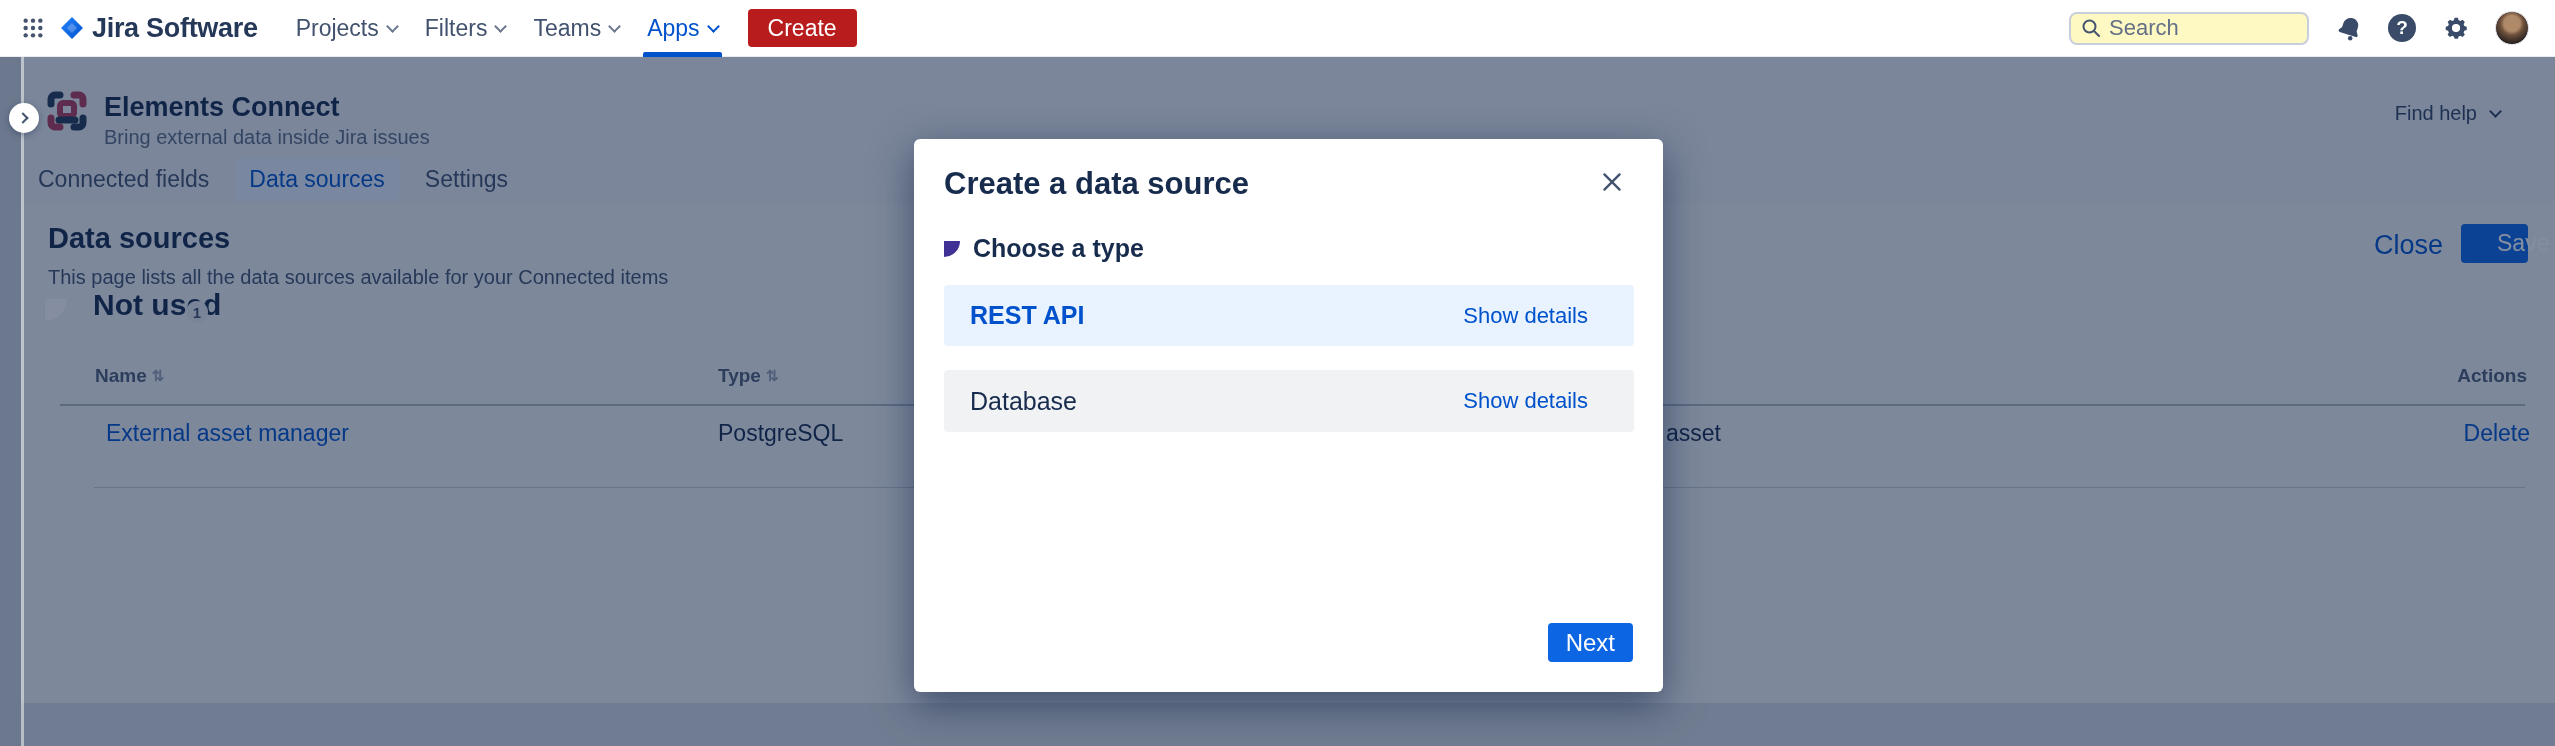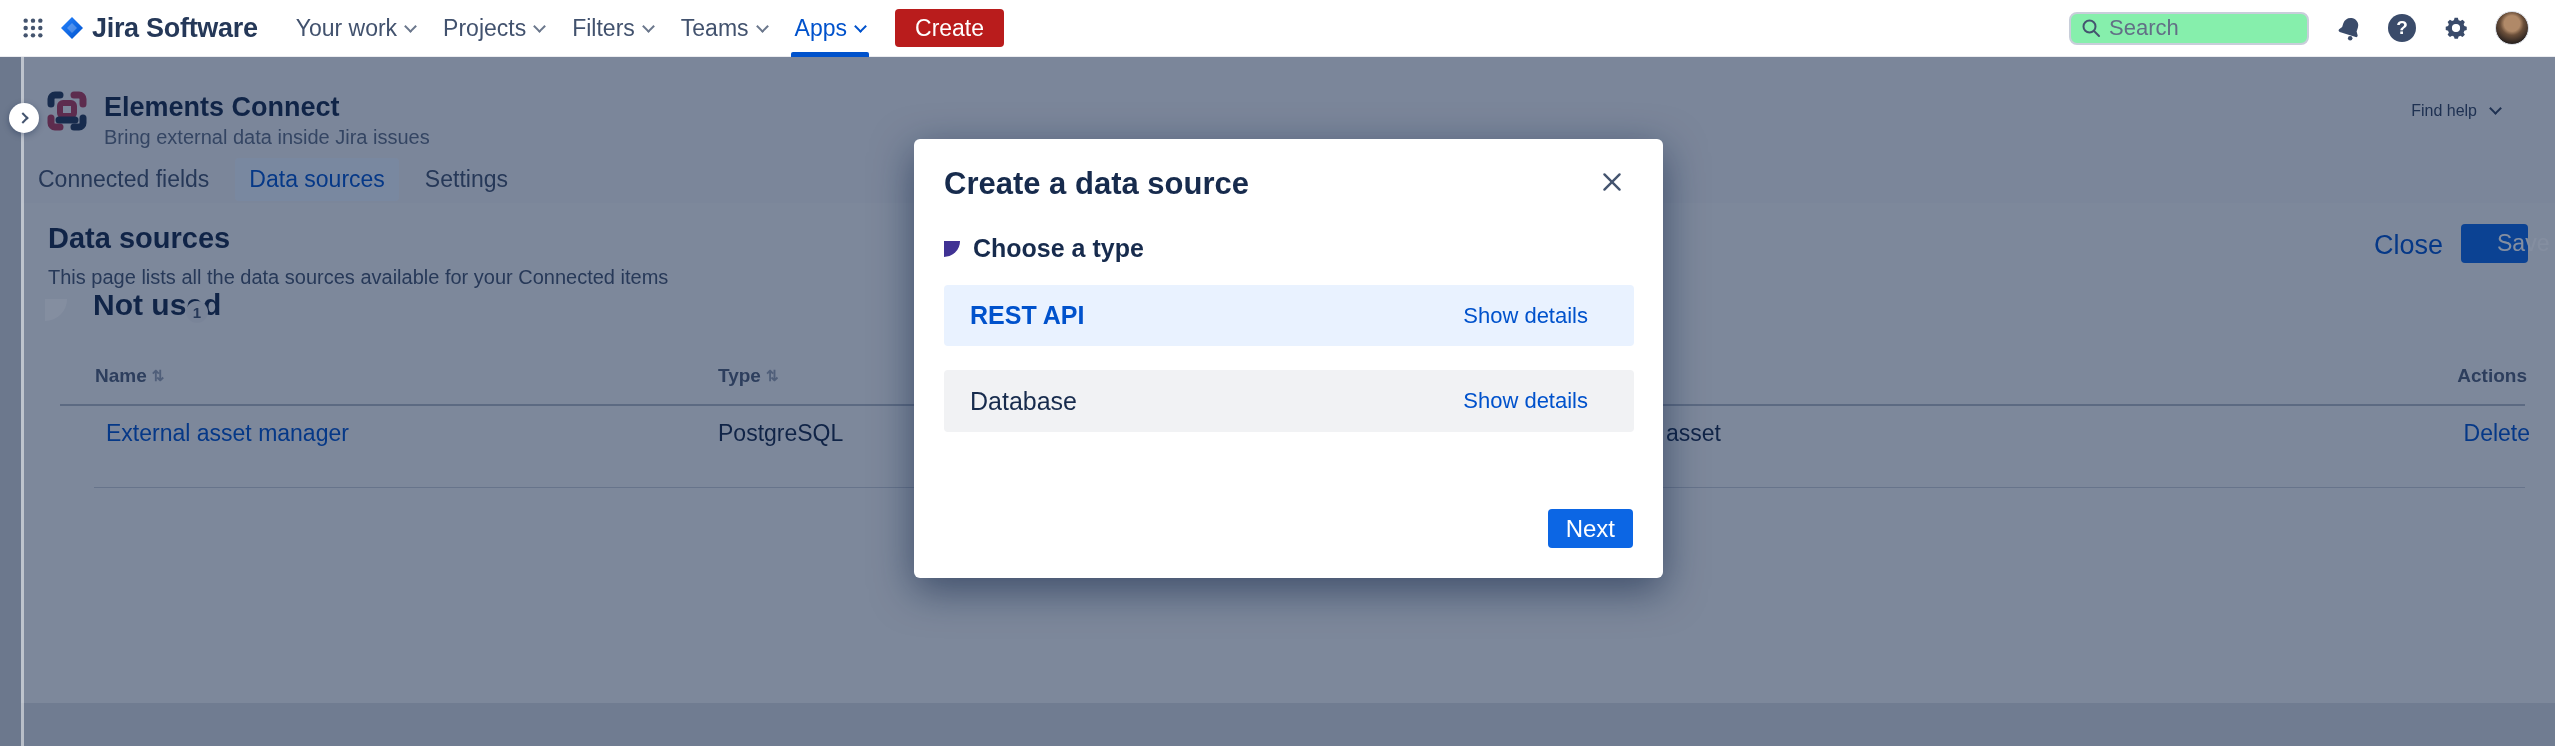--- a/index.html
+++ b/index.html
@@ -20,21 +20,21 @@
   .nav-item .caret { color:#6B778C; margin-top:-4px; }
   .nav-item.active { color:#0052CC; }
   .nav-item.active .caret { color:#0052CC; }
   .nav-item.active::after { content:""; position:absolute; left:10px; right:10px; bottom:0;
               height:5px; background:#0052CC; border-radius:2px 2px 0 0; }
   .caret { width:9px; height:9px; border-right:2.5px solid currentColor; border-bottom:2.5px solid currentColor;
            transform:rotate(45deg); display:inline-block; }
   .create-btn { margin-left:16px; height:38px; padding:0 20px; background:#b91c1c; color:#FFFFFF;
                 font-size:23px; font-weight:500; border:none; border-radius:4px; display:flex; align-items:center; cursor:pointer; }
   .nav-right { margin-left:auto; display:flex; align-items:center; margin-right:26px; gap:24px; }
-  .search-box { width:240px; height:33px; border:2px solid #C8CEDA; border-radius:8px; background:#86efac;
+  .search-box { width:240px; height:33px; border:2px solid #C8CEDA; border-radius:8px; background:#fef9c3;
                 display:flex; align-items:center; padding:0 10px; gap:8px; }
   .search-box input { border:none; outline:none; width:170px; font-size:22px; color:#172B4D;
                       font-family:"Liberation Sans",sans-serif; background:transparent; }
   .search-box input::placeholder { color:#626F86; }
   .nav-icon { width:30px; height:30px; display:flex; align-items:center; justify-content:center; cursor:pointer; }
   .help-circle { width:28px; height:28px; border-radius:50%; background:#3A4B6A; color:#fff;
                  font-size:19px; font-weight:700; display:flex; align-items:center; justify-content:center; }
   .avatar { width:34px; height:34px; border-radius:50%;
             background:radial-gradient(circle at 50% 36%, #B08968 0 30%, #6B4F3A 45%, #2B2320 75%, #171310 100%);
             border:1px solid #D9DEE6; cursor:pointer; }
@@ -42,21 +42,21 @@
   
   .band-header { position:absolute; top:57px; left:0; width:2555px; height:146px; background:#EDEFF2; }
   .band-content { position:absolute; top:203px; left:0; width:2555px; height:500px; background:#F1F2F5; }
   .band-footer { position:absolute; top:703px; left:0; width:2555px; height:43px; background:#D7DAE0; }
   .left-strip { position:absolute; top:57px; left:0; width:21px; height:689px; background:#CED2D9; }
 
   .ec-logo { position:absolute; left:46px; top:90px; width:42px; height:42px; }
   .app-title { position:absolute; left:104px; top:92px; font-size:27px; font-weight:700; color:#172B4D; }
   .app-subtitle { position:absolute; left:104px; top:126px; font-size:20px; color:#5E6C84; }
   .find-help { position:absolute; right:55px; top:102px; display:flex; align-items:center; gap:14px;
-               font-size:16px; font-weight:500; color:#344563; cursor:pointer; }
+               font-size:20px; font-weight:500; color:#344563; cursor:pointer; }
   .find-help .caret { margin-top:-5px; color:#344563; }
 
   .tab-bar { position:absolute; left:36px; top:158px; display:flex; align-items:center; gap:24px; }
   .tab { font-size:23px; font-weight:500; color:#42526E; padding:8px 2px; cursor:pointer; }
   .tab.active { background:#E9F2FF; color:#0052CC; border-radius:4px; padding:8px 14px; }
 
   .page-title { position:absolute; left:48px; top:222px; font-size:29px; font-weight:700; color:#172B4D; }
   .page-desc { position:absolute; left:48px; top:266px; font-size:20px; color:#44546F; }
   .close-link { position:absolute; right:112px; top:230px; font-size:27px; font-weight:500; color:#0052CC; cursor:pointer; }
   .save-btn { position:absolute; right:27px; top:224px; width:67px; height:39px; background:#0C66E4; color:#fff;
@@ -79,21 +79,21 @@
   
   .blanket { position:absolute; top:57px; left:0; width:2555px; height:689px; background:rgba(9,30,66,0.5); z-index:10; }
   .side-divider { position:absolute; left:21px; top:57px; width:3px; height:689px; background:rgba(255,255,255,0.5); z-index:15; }
   .expand-btn { position:absolute; left:9px; top:103px; width:30px; height:30px; border-radius:50%; background:#FFFFFF;
                 border:none; box-shadow:0 2px 6px rgba(9,30,66,0.35); z-index:20; cursor:pointer;
                 display:flex; align-items:center; justify-content:center; }
   .expand-btn .chev { width:8px; height:8px; border-right:2.5px solid #44546F; border-bottom:2.5px solid #44546F;
                 transform:rotate(-45deg); margin-left:-3px; }
 
   
-  .modal { position:absolute; left:914px; top:139px; width:749px; height:439px; background:#FFFFFF;
+  .modal { position:absolute; left:914px; top:139px; width:749px; height:553px; background:#FFFFFF;
            border-radius:6px; box-shadow:0 12px 40px rgba(9,30,66,0.55); z-index:30; }
   .modal-title { position:absolute; left:30px; top:27px; font-size:31px; font-weight:600; color:#172B4D; }
   .modal-close { position:absolute; right:34px; top:26px; width:34px; height:34px; background:none; border:none;
                  cursor:pointer; display:flex; align-items:center; justify-content:center; }
   .step-row { position:absolute; left:30px; top:95px; display:flex; align-items:center; gap:13px; }
   .step-bullet { width:16px; height:16px; background:#403294; border-radius:0 0 100% 0; flex:none; }
   .step-label { font-size:25px; font-weight:600; color:#172B4D; }
   .opt { position:absolute; left:30px; width:690px; border-radius:4px; display:flex; align-items:center;
          justify-content:space-between; padding:0 46px 0 26px; cursor:pointer; }
   .opt1 { top:146px; height:61px; background:#E9F2FF; }
@@ -131,24 +131,20 @@
               <stop offset="1" stop-color="#0052CC"></stop>
         </linearGradient>
           </defs>
         <path d="M12 1 L23 12 L12 23 L1 12 Z" fill="url(#jg)"></path>
         <path d="M12 7 L17 12 L12 17 L7 12 Z" fill="#FFFFFF" opacity="0.25"></path>
       </svg>
       <span class="brand-text">Jira Software</span>
     </div>
     <nav class="nav-items">
       <div class="nav-item">
-        <span>Your work</span>
-        <span class="caret"></span>
-      </div>
-      <div class="nav-item">
         <span>Projects</span>
         <span class="caret"></span>
       </div>
       <div class="nav-item">
         <span>Filters</span>
         <span class="caret"></span>
       </div>
       <div class="nav-item">
         <span>Teams</span>
         <span class="caret"></span>

